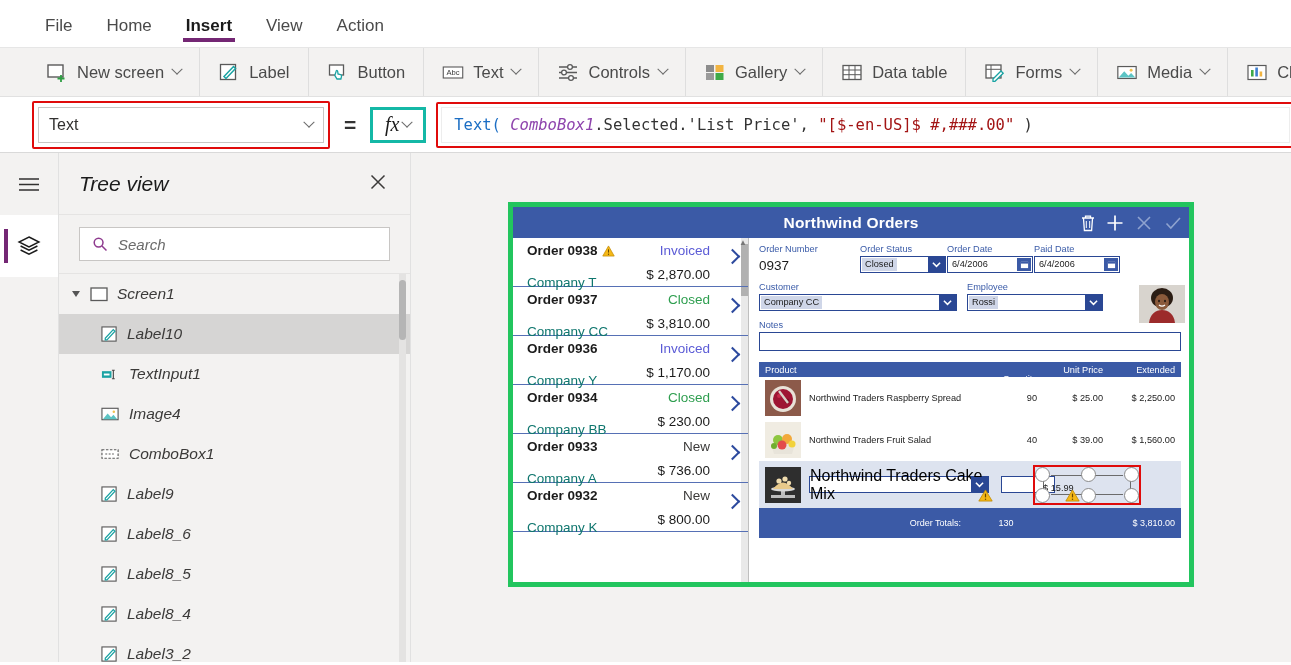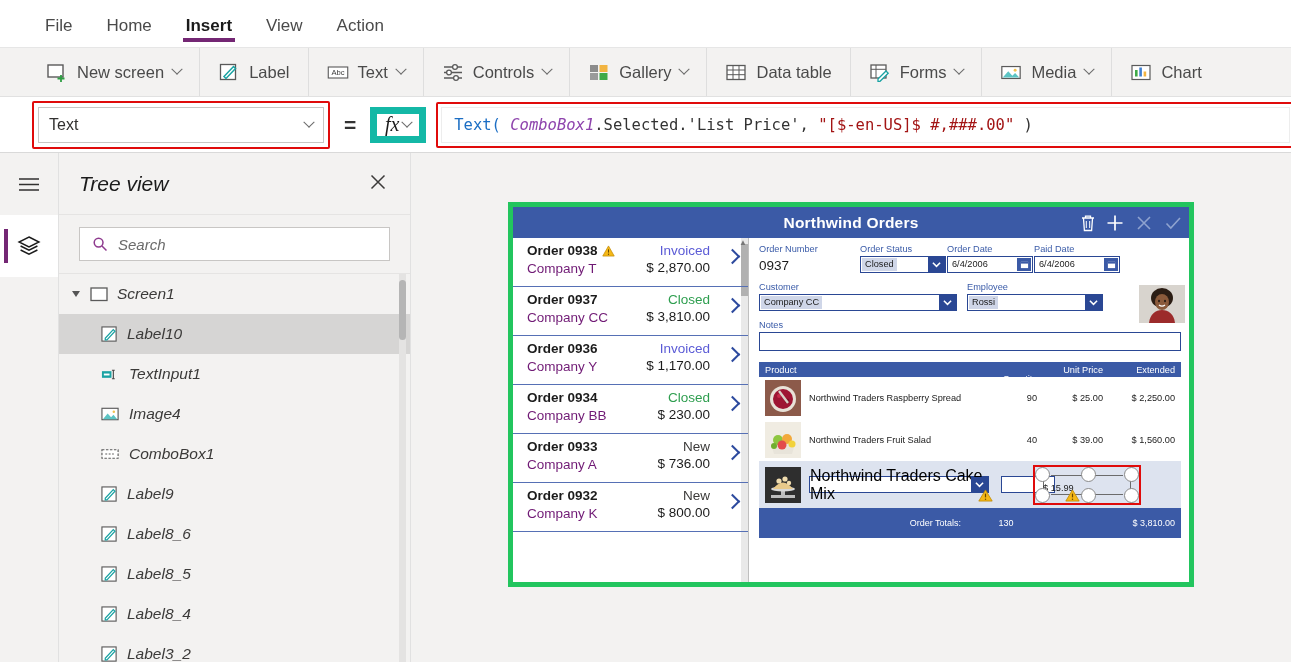--- a/index.html
+++ b/index.html
@@ -90,21 +90,21 @@
     display: flex; align-items: center;
     padding: 0 10px;
     font-size: 16px;
     color: #323130;
     cursor: pointer;
     justify-content: space-between;
   }
   .eq { font-size: 21px; color: #333; margin: 0 14px; font-weight: bold; }
   .fx-btn {
     width: 56px; height: 36px;
-    border: 7px solid #14b8a6;
+    border: 3px solid #14b8a6;
     background: #fff;
     display: flex; align-items: center; justify-content: center;
     gap: 4px;
     cursor: pointer;
   }
   .fx-txt { font-family: "Liberation Serif", serif; font-style: italic; font-size: 20px; color: #1b1b1b; }
   .formula-wrap {
     border: 2px solid #e00b0b;
     padding: 3px;
     margin-left: 10px;
@@ -270,21 +270,21 @@
   }
   .g-item {
     height: 49px;
     border-bottom: 1.5px solid #5670b5;
     padding: 5px 12px 0 14px;
     position: relative;
   }
   .g-r1, .g-r2 { display: flex; justify-content: space-between; align-items: center; padding-right: 26px; }
   .g-ord { font-size: 13.5px; font-weight: bold; color: #1b1b1b; display: flex; align-items: center; gap: 4px; }
   .g-stat { font-size: 13.5px; }
-  .g-comp { font-size: 13.5px; color: #701a75; margin-top: 3px; }
+  .g-comp { font-size: 13.5px; color: #0f766e; margin-top: 17px; }
   .g-amt { font-size: 13.5px; color: #1b1b1b; margin-top: 1px; }
   .g-arrow {
     position: absolute; right: 10px; top: 13px;
     width: 11px; height: 11px;
     border-right: 2.2px solid #2d4a9e;
     border-top: 2.2px solid #2d4a9e;
     transform: rotate(45deg);
   }
   .g-scrollbar {
     position: absolute; right: 0; top: 0; bottom: 0;
@@ -437,20 +437,27 @@
   </div>
 
   <div class="rb">
     <svg class="icn" viewBox="0 0 22 21">
       <rect x="2.5" y="2.5" width="15" height="15" fill="#fff" stroke="#5a5a5a" stroke-width="1.3"></rect>
       <path d="M6 14.5L15.5 4.5l2 2L8 16.5z" fill="#fff" stroke="#19a3a3" stroke-width="1.5"></path>
     </svg>
     <span class="rb-label">Label</span>
   </div>
 
+  <div class="rb">
+    <svg class="icn" viewBox="0 0 22 21">
+      <rect x="2.5" y="3" width="14" height="10" fill="#fff" stroke="#5a5a5a" stroke-width="1.3"></rect>
+      <path d="M9 10c0-1.5 1-2 1.5-1 .4.8.5 3 .5 3l2.5.6c1 .3 1.2 1 1 1.8l-.6 2.6H10l-2.2-3.6z" fill="#fff" stroke="#19a3a3" stroke-width="1.3"></path>
+    </svg>
+    <span class="rb-label">Button</span>
+  </div>
 
   <div class="rb">
     <svg class="icn" viewBox="0 0 26 21">
       <rect x="1.5" y="4" width="23" height="13" fill="#fff" stroke="#5a5a5a" stroke-width="1.3"></rect>
       <text x="13" y="14" font-size="9" font-family="Liberation Sans, sans-serif" fill="#3a3a3a" text-anchor="middle">Abc</text>
     </svg>
     <span class="rb-label">Text</span>
     <span class="chev"></span>
   </div>
 

